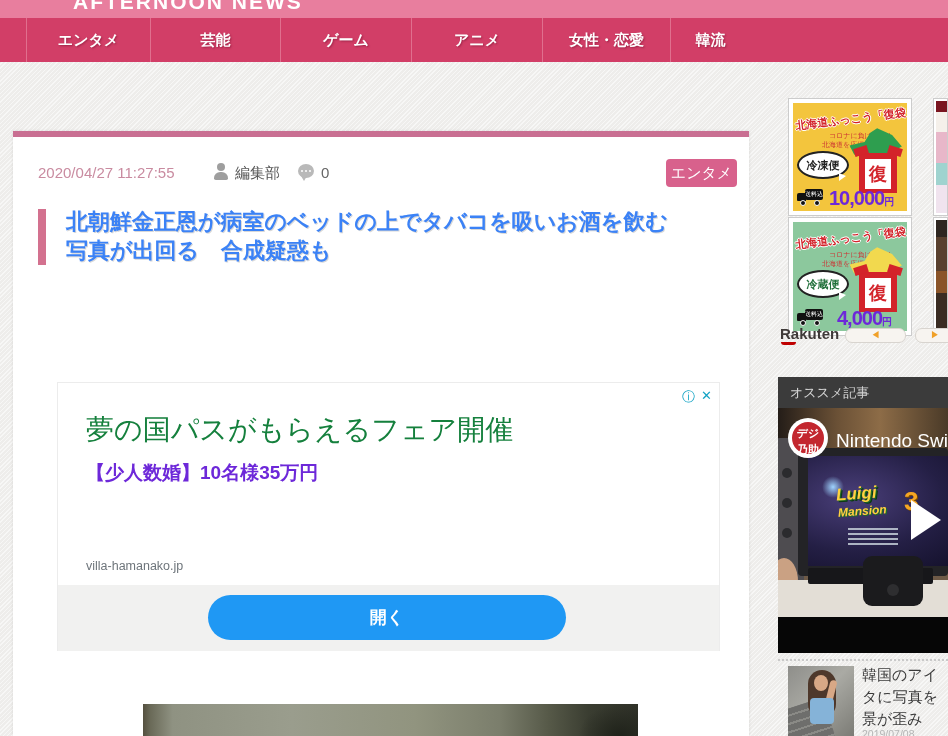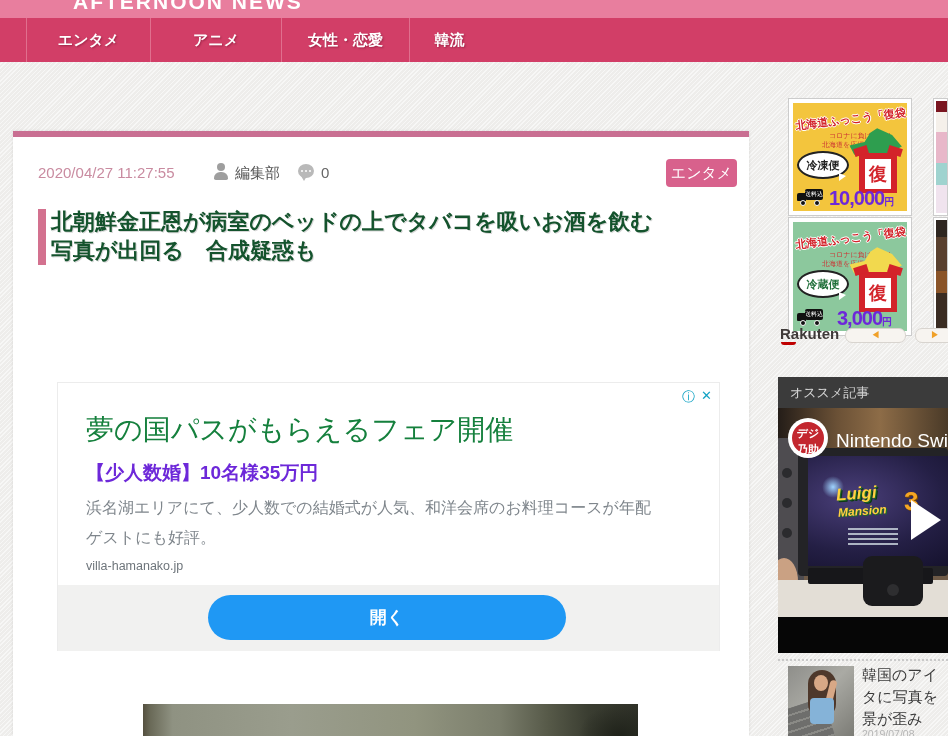--- a/index.html
+++ b/index.html
@@ -33,21 +33,21 @@
   .comment-icon .bubble { position:absolute; left:0; top:0; width:16px; height:14px; border-radius:50%; background:#b9b9b9; }
   .comment-icon .dot { position:absolute; top:6px; width:2px; height:2px; border-radius:50%; background:#fff; }
   .comment-icon .tail { position:absolute; left:3px; top:12px; width:0; height:0;
                         border-left:3px solid transparent; border-right:3px solid transparent; border-top:5px solid #b9b9b9; }
   .meta-comments { position:absolute; left:308px; top:27px; font-size:15px; color:#666; }
   .cat-badge { position:absolute; left:653px; top:22px; width:71px; height:28px; background:#d8618c;
                border-radius:4px; color:#fff; font-size:15px; display:flex; align-items:center; justify-content:center; cursor:pointer; }
 
   .title-wrap { position:absolute; left:25px; top:70px; width:690px; }
   .title-bar { position:absolute; left:0; top:2px; width:8px; height:56px; background:#d3718f; }
-  .title-text { margin-left:13px; font-size:22px; line-height:29px; font-weight:bold; color:#14532d;
+  .title-text { margin-left:28px; font-size:22px; line-height:29px; font-weight:bold; color:#3b82f6;
                 text-shadow:1px 1px 0 #d8d8d8; }
 
   
   .gad { position:absolute; left:44px; top:245px; width:663px; height:269px; background:#fff; border:1px solid #ececec; }
   .gad-info { position:absolute; right:24px; top:5px; font-size:13px; color:#12a3c4; cursor:pointer; }
   .gad-close { position:absolute; right:7px; top:5px; font-size:13px; color:#12a3c4; cursor:pointer; }
   .gad-title { position:absolute; left:28px; top:28px; font-size:28px; font-weight:500; color:#15803d; }
   .gad-sub { position:absolute; left:28px; top:77px; font-size:19px; font-weight:bold; color:#6d28d9; }
   .gad-body { position:absolute; left:28px; top:110px; width:600px; font-size:16px; line-height:30px; color:#7f868c; }
   .gad-url { position:absolute; left:28px; top:176px; font-size:12.5px; color:#6e757b; }
@@ -158,20 +158,22 @@
 
 <div class="page">
 
   <header class="topbar">
     <div class="logo">AFTERNOON NEWS</div>
   </header>
 
   <nav class="navbar">
     <div class="nav-spacer"></div>
     <a class="nav-item" style="width:124px">エンタメ</a>
+    <a class="nav-item" style="width:130px">芸能</a>
+    <a class="nav-item" style="width:131px">ゲーム</a>
     <a class="nav-item" style="width:131px">アニメ</a>
     <a class="nav-item" style="width:128px">女性・恋愛</a>
     <a class="nav-item" style="width:80px">韓流</a>
   </nav>
 
   <main class="card">
     <div class="meta">
       <span class="meta-date">2020/04/27 11:27:55</span>
       <span class="person-icon">
           <span class="head"></span>
@@ -195,24 +197,20 @@
         <span>北朝鮮金正恩が病室のベッドの上でタバコを吸いお酒を飲む</span><br>
         <span>写真が出回る　合成疑惑も</span>
       </h1>
     </div>
 
     <section class="gad">
       <span class="gad-info">ⓘ</span>
       <span class="gad-close">✕</span>
       <div class="gad-title">夢の国パスがもらえるフェア開催</div>
       <div class="gad-sub">【少人数婚】10名様35万円</div>
-      <div class="gad-body">
-        <span>浜名湖エリアにて、少人数での結婚式が人気、和洋会席のお料理コースが年配</span><br>
-        <span>ゲストにも好評。</span>
-      </div>
       <div class="gad-url">villa-hamanako.jp</div>
       <div class="gad-footer">
         <button class="gad-btn">開く</button>
       </div>
     </section>
 
     <div class="article-photo">
       <div class="plant"></div>
     </div>
   </main>
@@ -261,21 +259,21 @@
           <span class="flap-r"></span>
         <span class="inner">復</span>
       </div>
       <div class="rak-price-row">
         <span class="truck">
           <span class="cargo">送料込</span>
             <span class="cab"></span>
             <span class="w1"></span>
             <span class="w2"></span>
         </span>
-        <span class="rak-price"><span>3,000</span><span class="rak-yen">円</span></span>
+        <span class="rak-price"><span>4,000</span><span class="rak-yen">円</span></span>
       </div>
     </div>
   </div>
 
   <div class="rak-partial rak-p1">
       <div class="img"></div>
     </div>
   <div class="rak-partial rak-p2">
       <div class="img"></div>
     </div>

